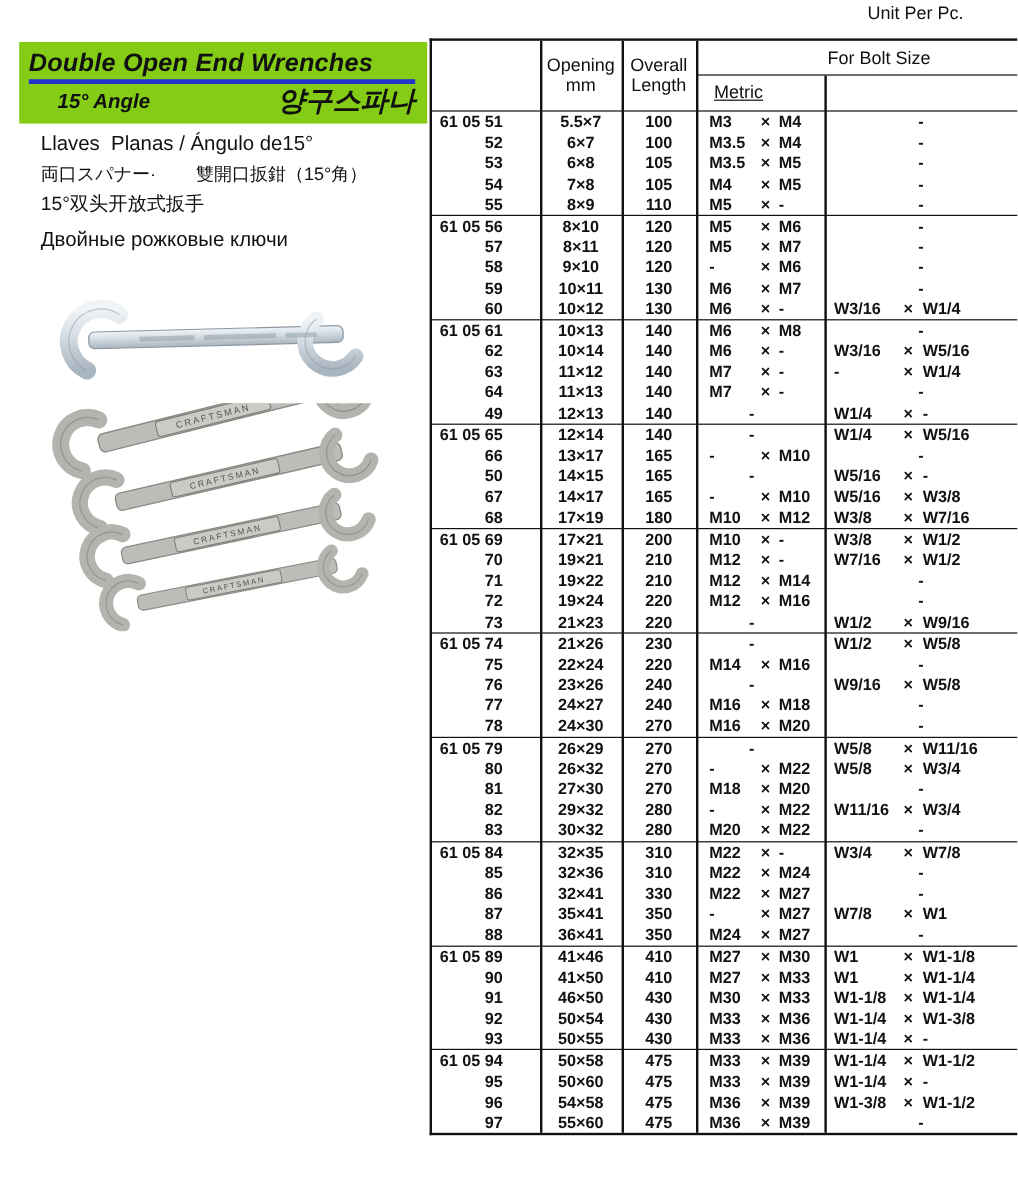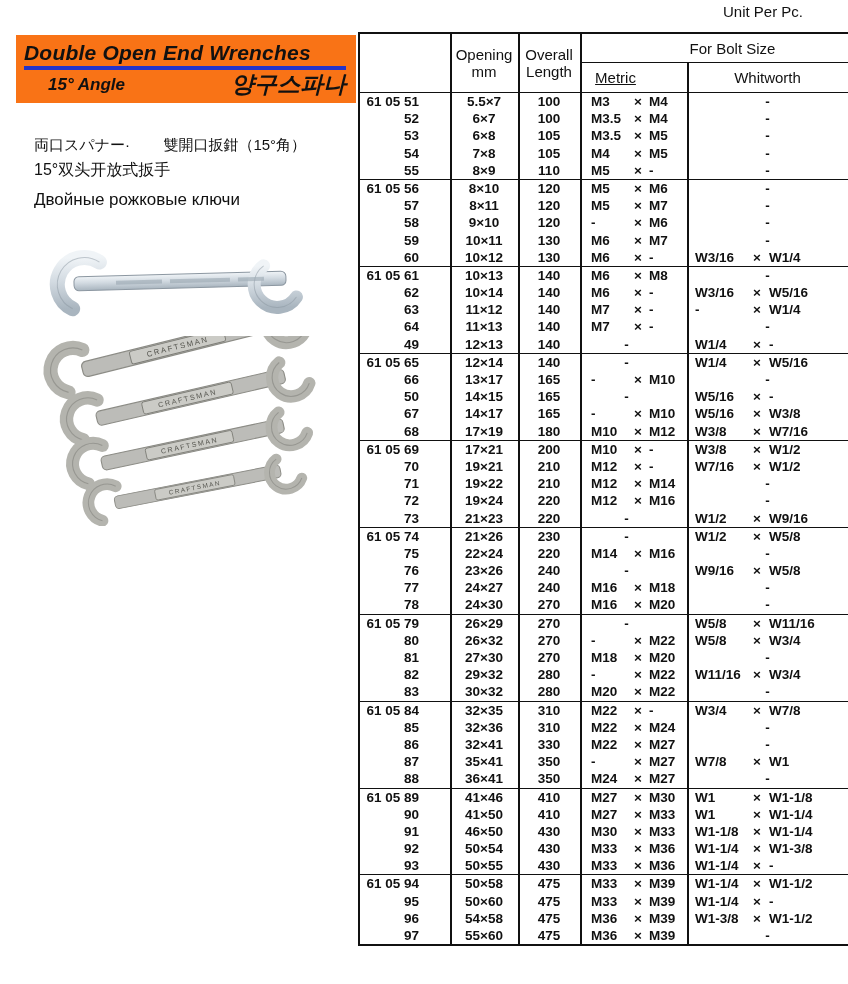--- a/index.html
+++ b/index.html
@@ -1,19 +1,19 @@
 <!DOCTYPE html>
 <html><head>
 <meta charset="utf-8">
 <style>
   html,body{margin:0;padding:0;background:#fff;}
   .page{position:relative;width:848px;height:984px;background:#ffffff;overflow:hidden;
         font-family:"Liberation Sans",sans-serif;color:#111;}
   
-  .greenbox{position:absolute;left:16px;top:35px;width:340px;height:68px;background:#f97316;}
+  .greenbox{position:absolute;left:16px;top:35px;width:340px;height:68px;background:#84cc16;}
   .main-title{position:absolute;left:8px;top:6px;width:324px;font-size:21px;font-weight:bold;
               font-style:italic;letter-spacing:.2px;white-space:nowrap;}
   .blue-rule{position:absolute;left:8px;top:31px;width:322px;height:4px;background:#2433c8;}
   .angle{position:absolute;left:32px;top:40px;font-size:17px;font-weight:bold;font-style:italic;}
   .korean{position:absolute;right:10px;top:34px;font-size:23px;font-weight:bold;font-style:italic;}
   .lang{position:absolute;left:34px;white-space:pre;}
   .spanish{top:110px;font-size:17px;}
   .jp-line{top:136px;font-size:15px;}
   .cn-simp{top:160px;font-size:16px;}
   .russian{top:190px;font-size:17px;}
@@ -60,20 +60,21 @@
 <body>
 
 <div class="page">
 
   <div class="greenbox">
     <div class="main-title">Double Open End Wrenches</div>
     <div class="blue-rule"></div>
     <div class="angle">15° Angle</div>
     <div class="korean">양구스파나</div>
   </div>
+  <div class="lang spanish">Llaves  Planas / Ángulo de15°</div>
   <div class="lang jp-line">両口スパナー·        雙開口扳鉗（15°角）</div>
   <div class="lang cn-simp">15°双头开放式扳手</div>
   <div class="lang russian">Двойные рожковые ключи</div>
 
   <svg class="photo1" width="336" height="104" viewBox="0 0 336 104">
     <defs>
       <linearGradient id="chrome" x1="0" y1="0" x2="0" y2="1">
         <stop offset="0" stop-color="#f0f4f7"></stop>
           <stop offset="0.45" stop-color="#d3dbe2"></stop>
           <stop offset="1" stop-color="#a9b5bf"></stop>
@@ -121,21 +122,20 @@
       <div class="hc h-open">
         <span>Opening</span>
         <span>mm</span>
       </div>
       <div class="hc h-len">
         <span>Overall</span>
         <span>Length</span>
       </div>
       <div class="h-bolt">For Bolt Size</div>
       <div class="hc h-metric">Metric</div>
-      <div class="hc h-whit">Whitworth</div>
     </div>
     <div class="tbody" id="tbody">
         <div class="tgroup">
           <div class="trow">
       <span class="c-code">61 05 51</span>
       <span class="c-open">5.5×7</span>
       <span class="c-len">100</span>
       <span class="c-metric">
               <i class="bl">M3</i>
               <i class="bx">×</i>

